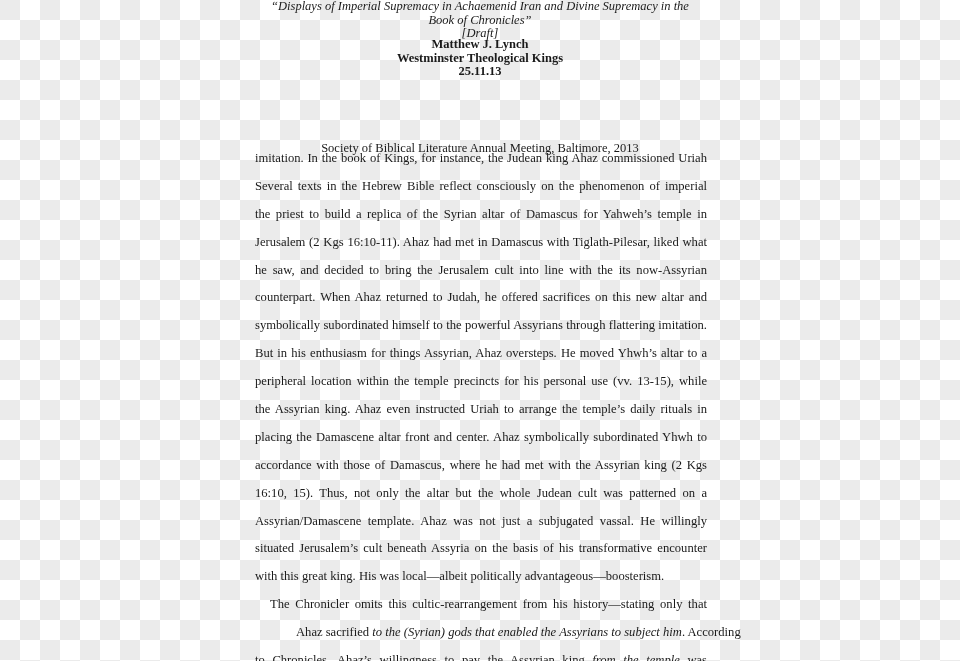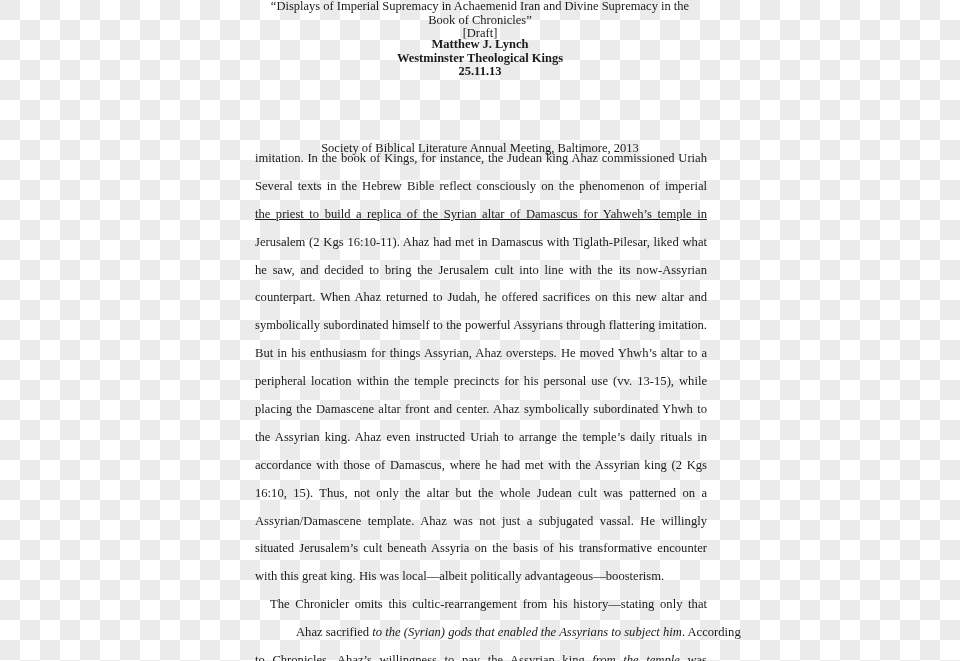--- a/index.html
+++ b/index.html
@@ -8,21 +8,21 @@
     background-color: #ffffff;
     background-image:
       linear-gradient(45deg, #ebebeb 25%, transparent 25%, transparent 75%, #ebebeb 75%),
       linear-gradient(45deg, #ebebeb 25%, transparent 25%, transparent 75%, #ebebeb 75%);
     background-size: 40px 40px;
     background-position: 20px 0, 0 20px;
     font-family: "Liberation Serif", "DejaVu Serif", serif;
     color: #1a1a1a;
   }
   .hdr { position: absolute; left: 0; width: 960px; text-align: center; font-size: 12.5px; line-height: 13.5px; }
-  .title { top: 0; }
+  .title { top: 0; font-style: italic; }
   .author { top: 38px; font-weight: bold; }
   .meeting { top: 109px; margin-top: 33px; }
   .body-text {
     position: absolute; left: 255px; top: 145px; width: 452px;
     font-size: 12.6px; line-height: 27.9px; text-align: justify;
   }
   .line { display: block; text-align: justify; text-align-last: justify; white-space: nowrap; height: 27.9px; }
   .line.last { text-align-last: left; }
   em { font-style: italic; }
 </style>
@@ -40,29 +40,29 @@
   <div>Westminster Theological Kings</div>
   <div>25.11.13</div>
 </div>
 
 <div class="hdr meeting">Society of Biblical Literature Annual Meeting, Baltimore, 2013</div>
 
 <div class="body-text">
   <div>
     <span class="line" style="white-space: pre;">imitation. In the book of Kings, for instance, the Judean king Ahaz commissioned Uriah</span>
     <span class="line" style="white-space: pre;">Several texts in the Hebrew Bible reflect consciously on the phenomenon of imperial</span>
-    <span class="line" style="white-space: pre; text-decoration: underline;">the priest to build a replica of the Syrian altar of Damascus for Yahweh’s temple in</span>
+    <span class="line" style="white-space: pre;">the priest to build a replica of the Syrian altar of Damascus for Yahweh’s temple in</span>
     <span class="line" style="white-space: pre;">Jerusalem (2 Kgs 16:10-11). Ahaz had met in Damascus with Tiglath-Pilesar, liked what</span>
     <span class="line" style="white-space: pre;">he saw, and decided to bring the Jerusalem cult into line with the its now-Assyrian</span>
     <span class="line" style="white-space: pre;">counterpart. When Ahaz returned to Judah, he offered sacrifices on this new altar and</span>
     <span class="line" style="white-space: pre;">symbolically subordinated himself to the powerful Assyrians through flattering imitation.</span>
     <span class="line" style="white-space: pre;">But in his enthusiasm for things Assyrian, Ahaz oversteps. He moved Yhwh’s altar to a</span>
     <span class="line" style="white-space: pre;">peripheral location within the temple precincts for his personal use (vv. 13-15), while</span>
+    <span class="line" style="white-space: pre;">the Assyrian king. Ahaz even instructed Uriah to arrange the temple’s daily rituals in</span>
     <span class="line" style="white-space: pre;">placing the Damascene altar front and center. Ahaz symbolically subordinated Yhwh to</span>
-    <span class="line" style="white-space: pre;">the Assyrian king. Ahaz even instructed Uriah to arrange the temple’s daily rituals in</span>
     <span class="line" style="white-space: pre;">accordance with those of Damascus, where he had met with the Assyrian king (2 Kgs</span>
     <span class="line" style="white-space: pre;">16:10, 15). Thus, not only the altar but the whole Judean cult was patterned on a</span>
     <span class="line" style="white-space: pre;">Assyrian/Damascene template. Ahaz was not just a subjugated vassal. He willingly</span>
     <span class="line" style="white-space: pre;">situated Jerusalem’s cult beneath Assyria on the basis of his transformative encounter</span>
     <span class="line last" style="white-space: pre;">with this great king. His was local—albeit politically advantageous—boosterism.</span>
   </div>
   <div>
     <span class="line" style="padding-left: 15px; box-sizing: border-box; white-space: pre;">The Chronicler omits this cultic-rearrangement from his history—stating only that</span>
     <span class="line" style="white-space: pre; margin-left: 41px;"><span>Ahaz sacrified </span><em>to the (Syrian) gods that enabled the Assyrians to subject him</em><span>. According</span></span>
     <span class="line" style="white-space: pre;"><span>to Chronicles, Ahaz’s willingness to pay the Assyrian king </span><em>from the temple</em><span> was</span></span>

